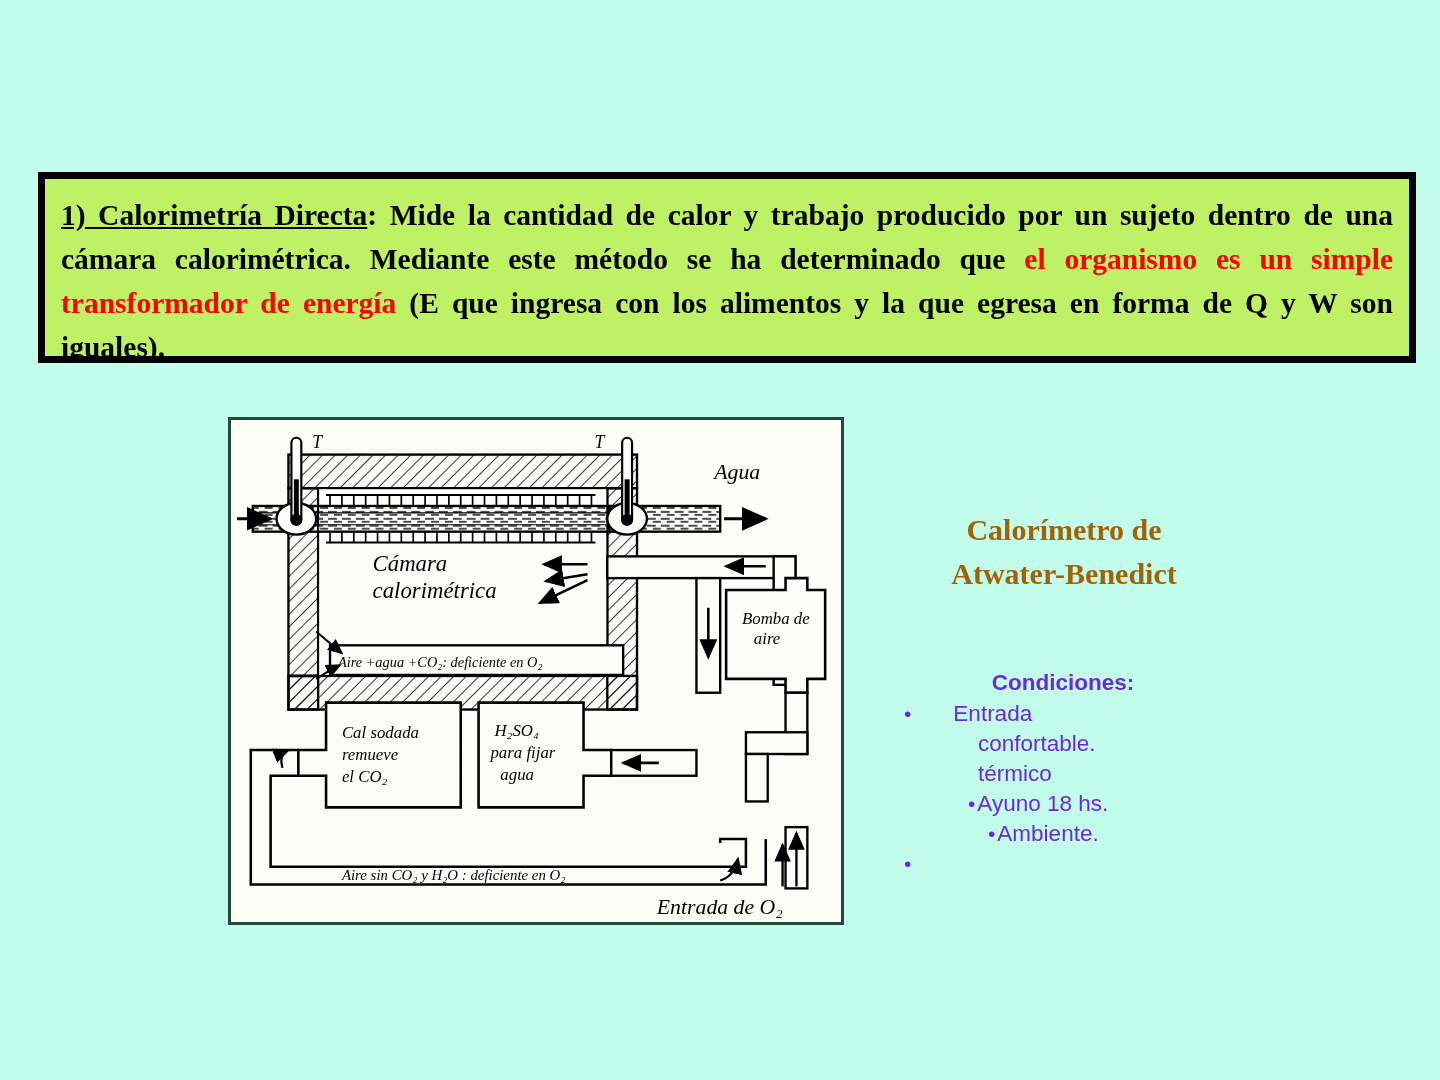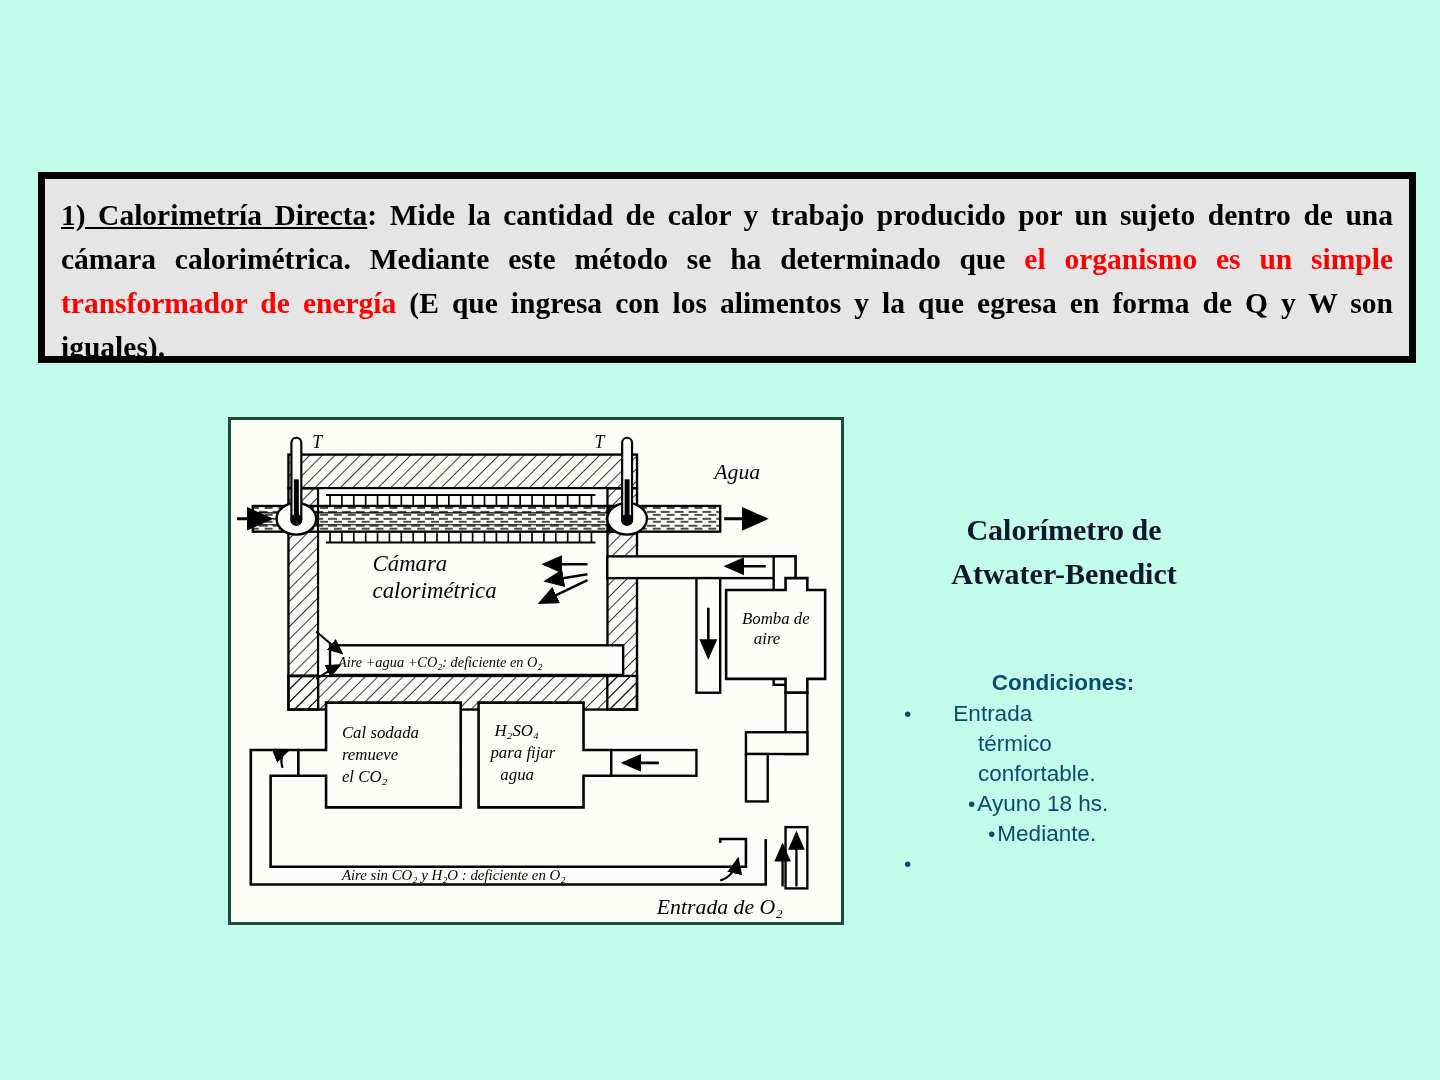--- a/index.html
+++ b/index.html
@@ -17,21 +17,21 @@
 
   
   #statement-box {
     position: absolute;
     left: 38px;
     top: 172px;
     width: 1378px;
     height: 191px;
     box-sizing: border-box;
     border: 7px solid #000000;
-    background: #e5e5e5;
+    background: #bef264;
     padding: 14px 16px 0 16px;
   }
   #statement-text {
     font-family: "Liberation Serif", serif;
     font-weight: bold;
     font-size: 29.5px;
     line-height: 44px;
     color: #000000;
     text-align: justify;
     text-justify: inter-word;
@@ -68,28 +68,28 @@
   #figure-caption {
     position: absolute;
     left: 876px;
     top: 508px;
     width: 376px;
     text-align: center;
     font-family: "Liberation Serif", serif;
     font-weight: bold;
     font-size: 30px;
     line-height: 44px;
-    color: #0f172a;
+    color: #a16207;
   }
   #conditions {
     position: absolute;
     left: 880px;
     top: 668px;
     width: 340px;
-    color: #0c4a6e;
+    color: #6d28d9;
     font-family: "Liberation Sans", sans-serif;
     font-size: 22.5px;
     line-height: 30px;
   }
   #conditions-heading {
     font-weight: bold;
     text-align: center;
     font-size: 22.5px;
     margin: 0 0 1px 0;
     padding-left: 26px;
@@ -330,33 +330,33 @@
   <div>Atwater-Benedict</div>
 </div>
 
 <div id="conditions">
   <div id="conditions-heading">Condiciones:</div>
 
   <div class="cond-row" id="cond-row-0">
     <span class="cond-bullet">•</span>
     <span class="cond-label">Entrada</span>
   </div>
+  <div class="cond-row" id="cond-cont-2">
+    <span class="cond-label">confortable.</span>
+  </div>
   <div class="cond-row" id="cond-cont-1">
     <span class="cond-label">térmico</span>
-  </div>
-  <div class="cond-row" id="cond-cont-2">
-    <span class="cond-label">confortable.</span>
   </div>
 
   <div class="cond-row" id="cond-row-1">
     <span class="cond-bullet">•</span>
     <span class="cond-label">Ayuno 18 hs.</span>
   </div>
 
   <div class="cond-row" id="cond-row-2">
     <span class="cond-bullet">•</span>
-    <span class="cond-label">Mediante.</span>
+    <span class="cond-label">Ambiente.</span>
   </div>
 
   <div class="cond-row" id="cond-row-3">
     <span class="cond-bullet">•</span>
   </div>
 </div>
 
 </body></html>

